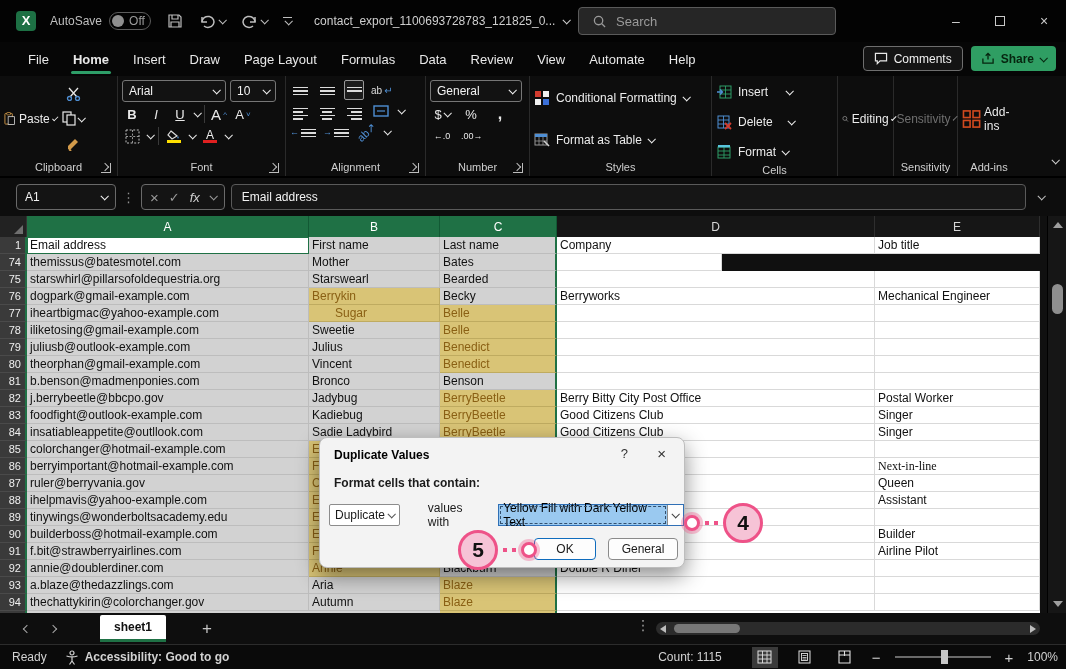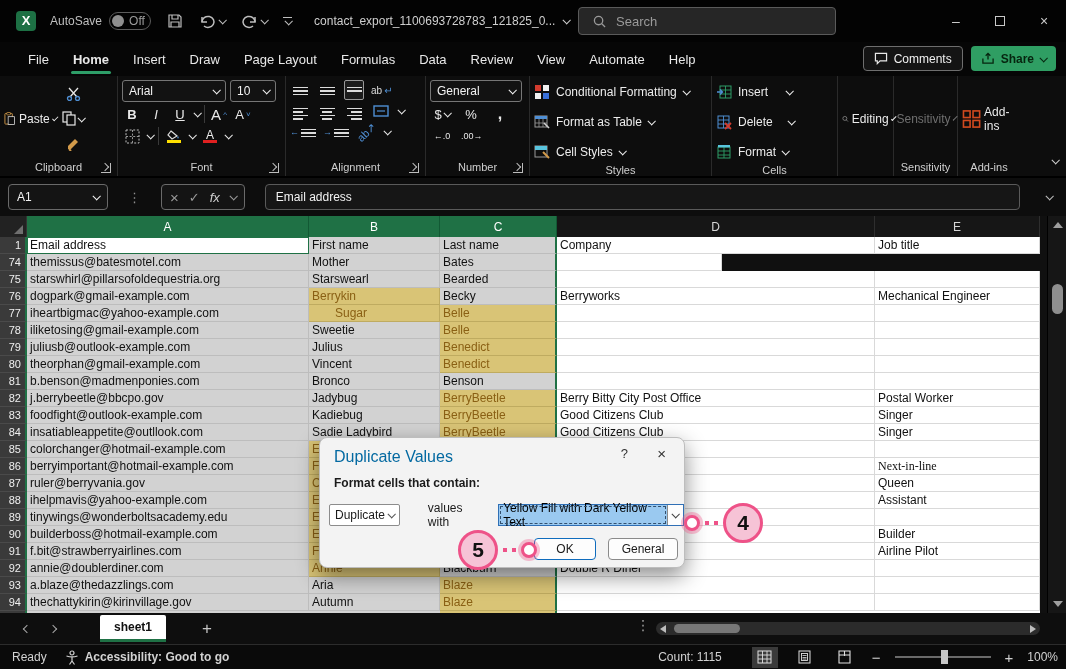--- a/index.html
+++ b/index.html
@@ -48,21 +48,21 @@
   .bars.left i:nth-child(2), .bars.left i:nth-child(4){ width:70%; }
   .bars.center i:nth-child(2), .bars.center i:nth-child(4){ width:70%; margin-left:15%; }
   .bars.right i:nth-child(2), .bars.right i:nth-child(4){ width:70%; margin-left:30%; }
   .boxed { border:1px solid #9a9a9a; border-radius:2px; background:#1c1c1c; }
   .styles-row { display:flex; align-items:center; gap:6px; color:#ececec; font-size:12px; height:24px; }
   .ico16 { width:16px; height:16px; flex:0 0 auto; }
   .grayed { color:#6f6f6f; }
   .ribbon-collapse { position:absolute; right:8px; top:158px; color:#cfcfcf; }
 
   
-  .formulabar { height:38px; background:#0d0d0d; display:flex; align-items:center; padding:0 8px; gap:20px; flex:0 0 auto; }
+  .formulabar { height:38px; background:#0d0d0d; display:flex; align-items:center; padding:0 16px; gap:6px; flex:0 0 auto; }
   .namebox { width:100px; height:26px; border:1px solid #6a6a6a; border-radius:4px; color:#f2f2f2; font-size:12px; display:flex; align-items:center; justify-content:space-between; padding:0 8px; background:#141414; }
   .fxbox { height:26px; border:1px solid #6a6a6a; border-radius:4px; color:#9a9a9a; display:flex; align-items:center; gap:10px; padding:0 8px; font-size:13px; background:#141414; }
   .fml { flex:1; height:26px; border:1px solid #5a5a5a; border-radius:4px; background:#161616; color:#f2f2f2; font-size:12px; display:flex; align-items:center; padding:0 10px; }
   .dots3 { color:#8f8f8f; letter-spacing:0; font-size:13px; }
 
   
   .gridwrap { flex:1; background:#101010; position:relative; overflow:hidden; }
   .colheaders { display:flex; height:21px; width:1040px; }
   .corner { width:27px; background:#222; position:relative; border-right:1px solid #333; }
   .corner::after { content:""; position:absolute; right:3px; bottom:3px; border-left:9px solid transparent; border-bottom:9px solid #6f6f6f; }
@@ -100,21 +100,21 @@
   .sb-acc { display:flex; align-items:center; gap:6px; font-weight:bold; }
   .sb-right { position:absolute; right:8px; display:flex; align-items:center; gap:14px; }
   .viewbtn { width:26px; height:21px; display:flex; align-items:center; justify-content:center; }
   .viewbtn.active { background:#3a3a3a; }
   .zoomline { width:96px; height:2px; background:#6a6a6a; position:relative; }
   .zoomknob { position:absolute; left:46px; top:-6px; width:7px; height:14px; background:#c7c7c7; }
   .zpm { font-size:15px; color:#cfcfcf; }
 
   
   .dialog { position:absolute; left:319px; top:437px; width:366px; height:131px; background:#f3f3f3; border:1px solid #bdbdbd; border-radius:8px; box-shadow:0 8px 22px rgba(0,0,0,.45); font-size:12px; color:#1a1a1a; z-index:20; }
-  .dlg-title { position:absolute; left:14px; top:10px; font-size:16px; color:#0369a1; }
+  .dlg-title { position:absolute; left:14px; top:10px; font-size:12px; color:#000000;font-weight:bold; }
   .dlg-help { position:absolute; right:56px; top:8px; color:#333; font-size:13px; }
   .dlg-close { position:absolute; right:18px; top:7px; color:#333; font-size:15px; }
   .dlg-prompt { position:absolute; left:14px; top:38px; font-weight:bold; }
   .dlg-row { position:absolute; left:9px; top:63px; display:flex; align-items:center; }
   .dd1 { width:74px; height:22px; background:#fff; border:1px solid #8c8c8c; border-radius:2px; display:flex; align-items:center; justify-content:space-between; padding:0 5px; }
   .dd1 .chev { color:#555; }
   .vw-label { margin:0 14px 0 28px; }
   .dd2 { display:flex; height:22px; border:1px solid #2f6fb5; }
   .dd2-text { background:#9ac9f0; color:#000; display:flex; align-items:center; padding:0 4px; outline:1px dashed #33506e; outline-offset:-2px; }
   .dd2-chev { width:17px; background:#fdfdfd; border-left:1px solid #8c8c8c; display:flex; align-items:center; justify-content:center; color:#444; }
@@ -452,29 +452,20 @@
         <div class="styles-row">
           <svg class="ico16" viewBox="0 0 16 16">
               <rect x="1" y="2" width="12" height="11" fill="none" stroke="#9a9a9a"></rect>
               <rect x="1" y="2" width="12" height="3" fill="#4f8fd4"></rect>
               <path d="M5 5v8M9 5v8M1 9h12" stroke="#9a9a9a" stroke-width="0.8"></path>
               <path d="M10 9l5 5" stroke="#d0d0d0" stroke-width="1.6"></path>
             </svg>
           <span>Format as Table</span>
             <span class="chev"></span>
         </div>
-        <div class="styles-row">
-          <svg class="ico16" viewBox="0 0 16 16">
-              <rect x="1" y="2" width="12" height="11" fill="none" stroke="#9a9a9a"></rect>
-              <rect x="1" y="2" width="12" height="4" fill="#58c4dd"></rect>
-              <path d="M9 8l6 6" stroke="#d29a4a" stroke-width="2"></path>
-            </svg>
-          <span>Cell Styles</span>
-            <span class="chev"></span>
-        </div>
       </div>
       <div class="rgroup-label">
           <span>Styles</span>
         </div>
     </div>
 
     <div class="rgroup" style="width:126px">
       <div class="rgroup-body" style="flex-direction:column; justify-content:space-around;">
         <div class="styles-row">
           <svg class="ico16" viewBox="0 0 16 16">
@@ -750,21 +741,21 @@
         <div class="grow">
           <div class="rowhdr">93</div>
           <div class="cell sel" style="width: 282px;">a.blaze@thedazzlings.com</div>
           <div class="cell sel" style="width: 131px;">Aria</div>
           <div class="cell sel dup cend" style="width: 117px;">Blaze</div>
           <div class="cell" style="width: 318px;"></div>
           <div class="cell" style="width: 165px;"></div>
         </div>
         <div class="grow">
           <div class="rowhdr">94</div>
-          <div class="cell sel" style="width: 282px;">thechattykirin@kirinvillage.gov</div>
+          <div class="cell sel" style="width: 282px;">thechattykirin@colorchanger.gov</div>
           <div class="cell sel" style="width: 131px;">Autumn</div>
           <div class="cell sel dup cend" style="width: 117px;">Blaze</div>
           <div class="cell" style="width: 318px;"></div>
           <div class="cell" style="width: 165px;"></div>
         </div>
       </div>
     <div class="sliver">
       <div style="width:27px;background:#3a3a3a;border-right:2px solid #1f7145"></div>
       <div style="width:282px;background:#d2d2d2"></div>
       <div style="width:131px;background:#d2d2d2"></div>

